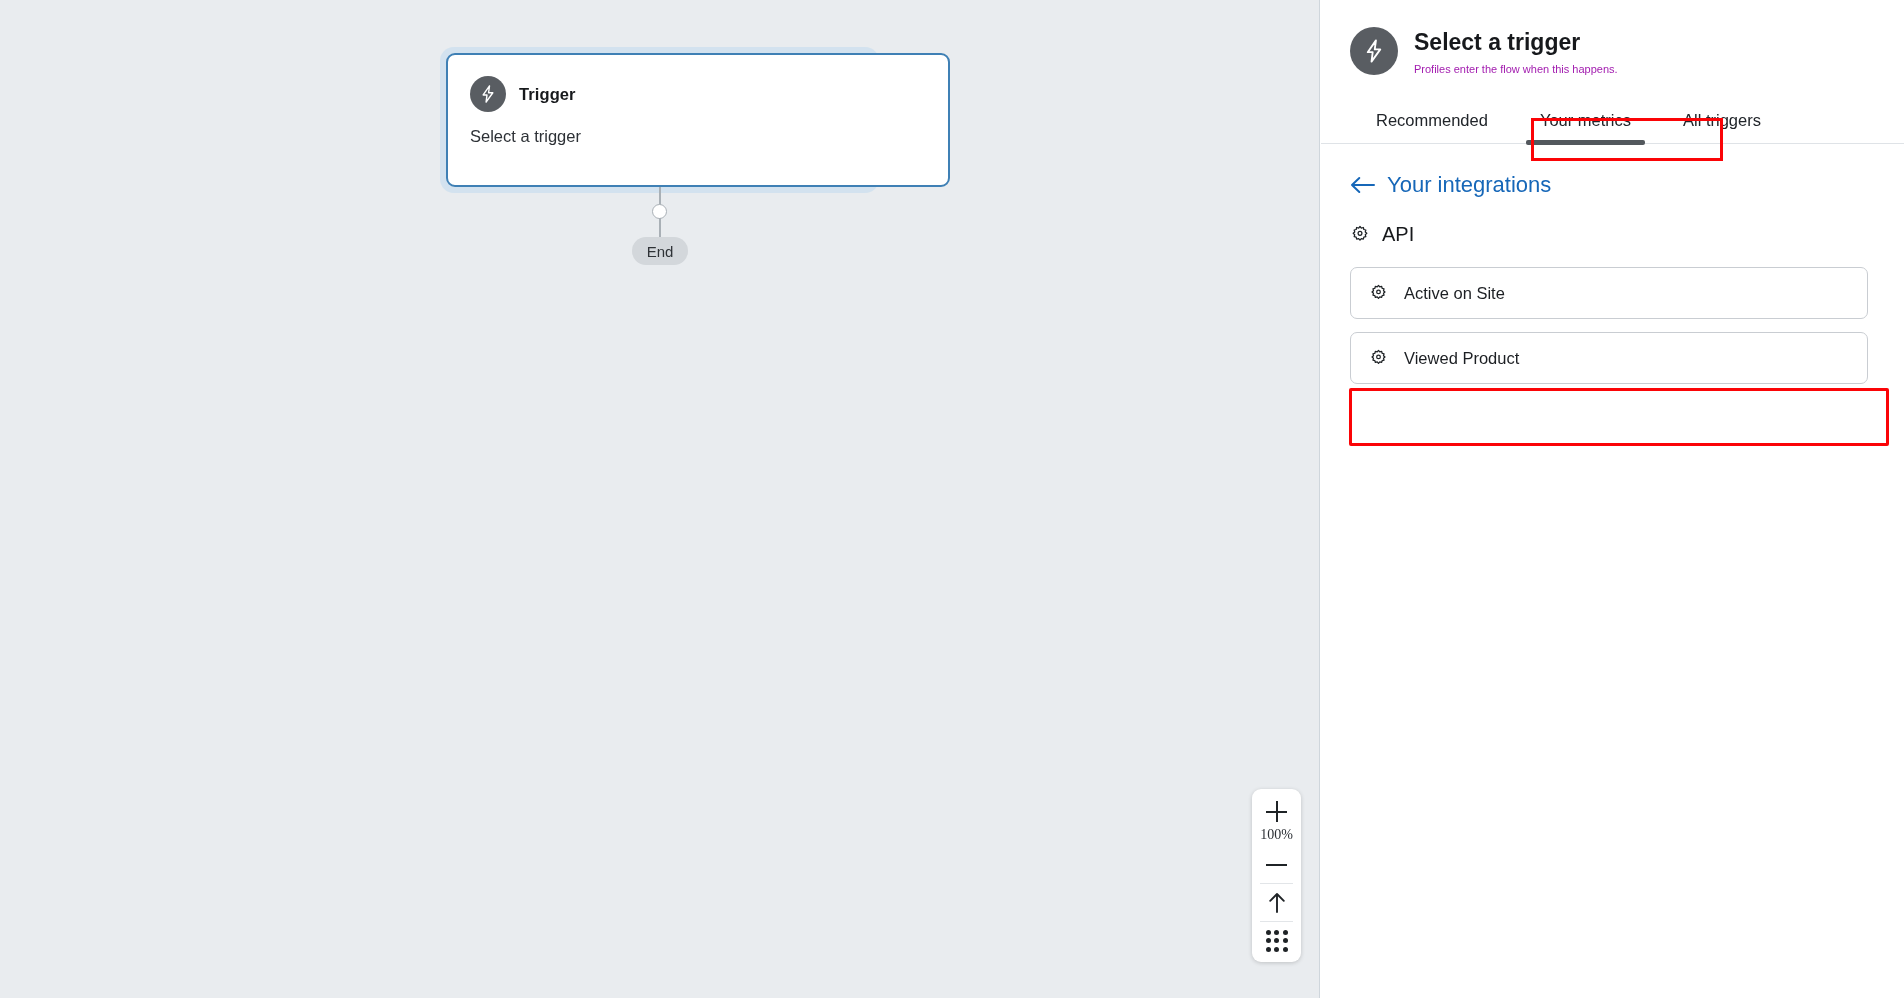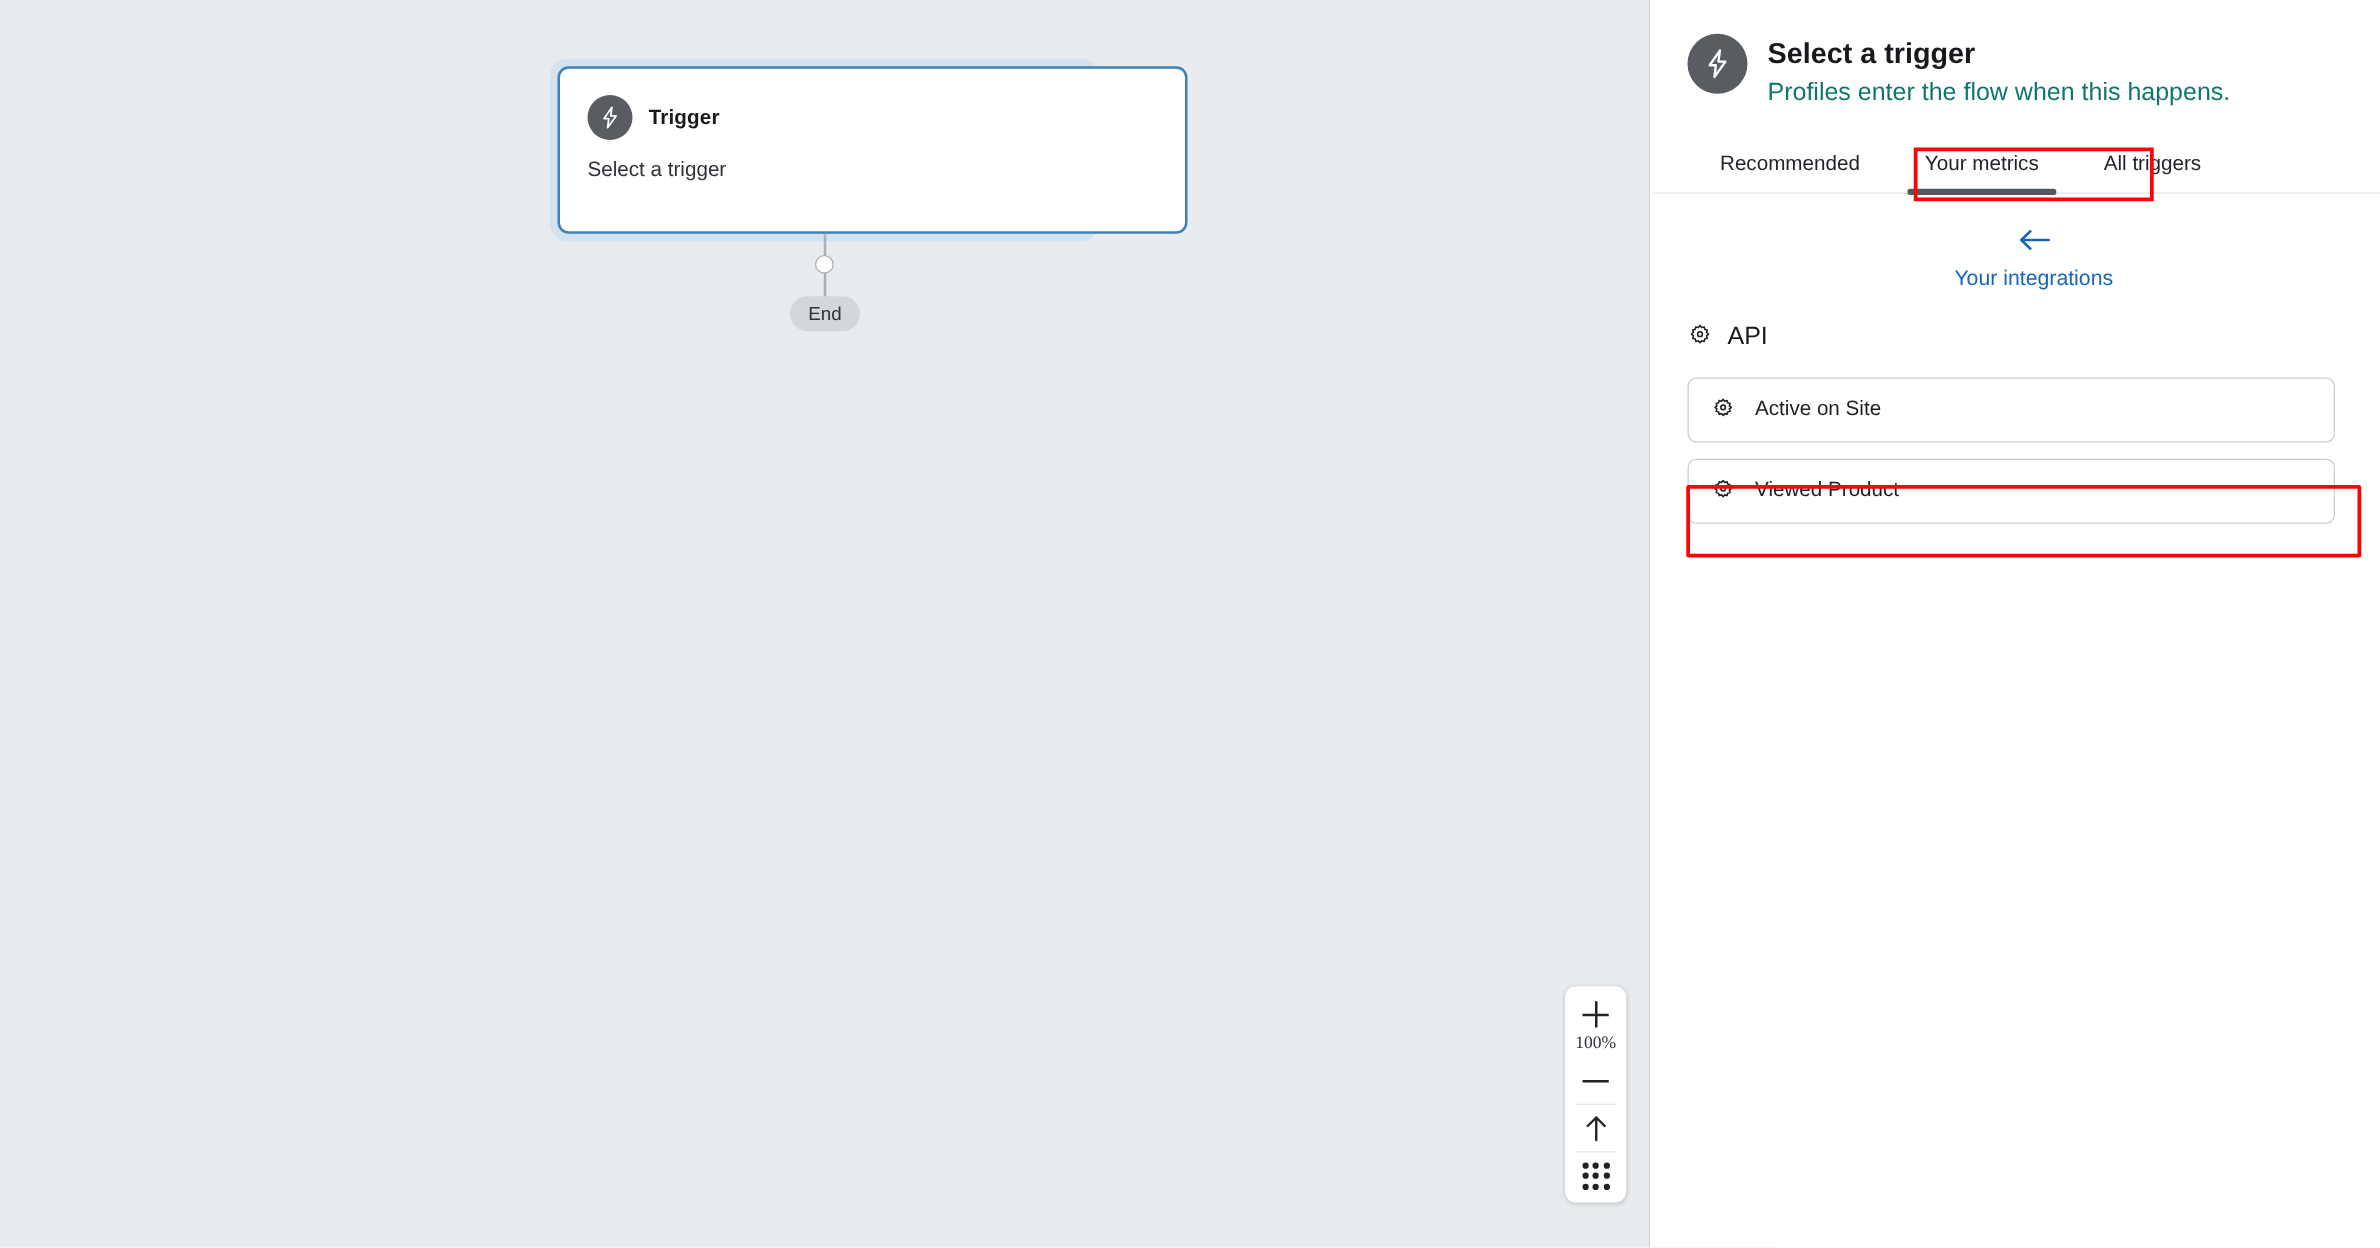--- a/index.html
+++ b/index.html
@@ -188,22 +188,22 @@
   }
   #panel-header .bolt-badge { width: 48px; height: 48px; }
   #panel-title {
     font-size: 23px;
     font-weight: bold;
     color: #17191c;
     line-height: 1.2;
     padding-top: 2px;
   }
   #panel-subtitle {
-    font-size: 20px;
-    color: #0f766e;
+    font-size: 11px;
+    color: #a21caf;
     padding-top: 6px;
   }
 
   
   #tabs {
     position: relative;
     display: flex;
     align-items: flex-end;
     gap: 0;
     margin-top: 22px;
@@ -231,22 +231,21 @@
     border-radius: 2px;
   }
 
   
   #back-link {
     display: flex;
     align-items: center;
     gap: 12px;
     padding: 28px 0 0 29px;
     color: #1667b8;
-    font-size: 17px;
-    flex-direction: column;
+    font-size: 22px;
   }
   #back-arrow-icon { display: block; }
 
   
   #group-header {
     display: flex;
     align-items: center;
     gap: 12px;
     padding: 25px 14px 0 29px;
   }

